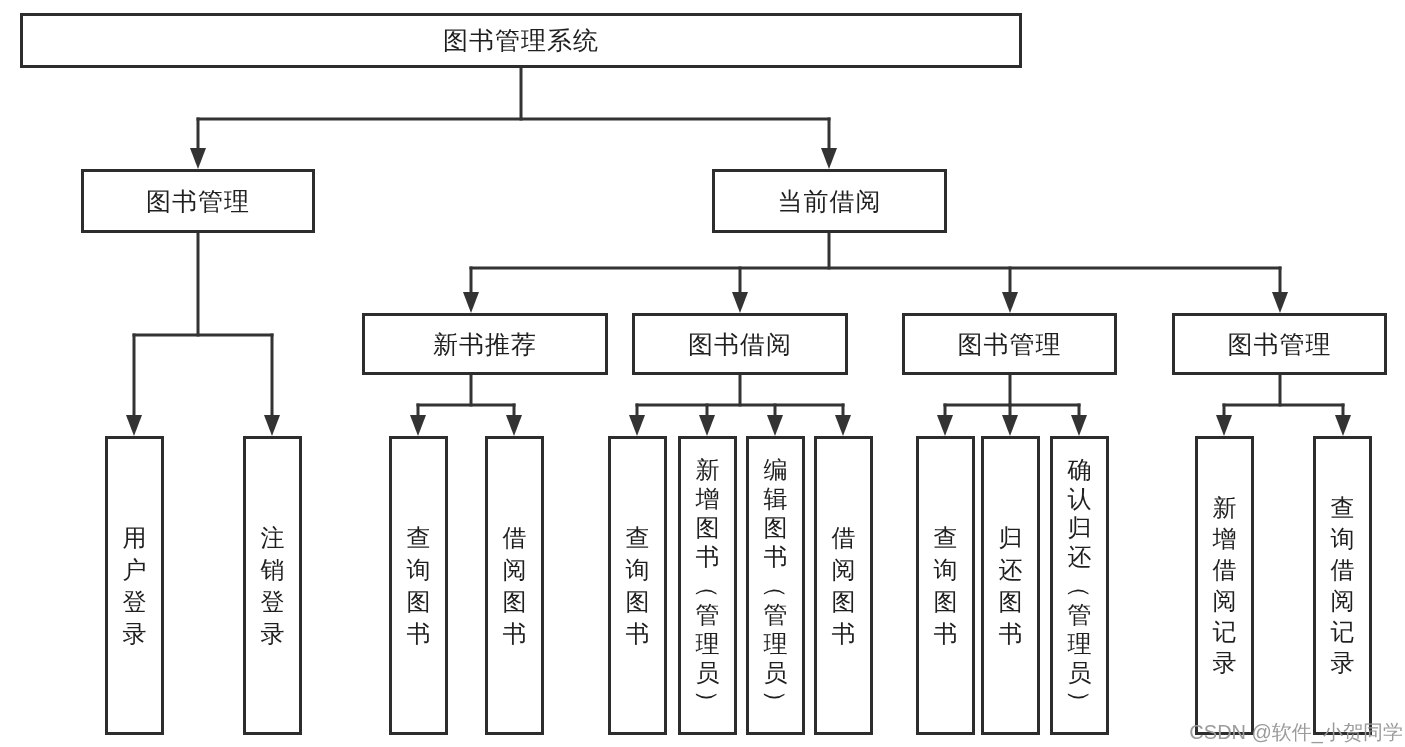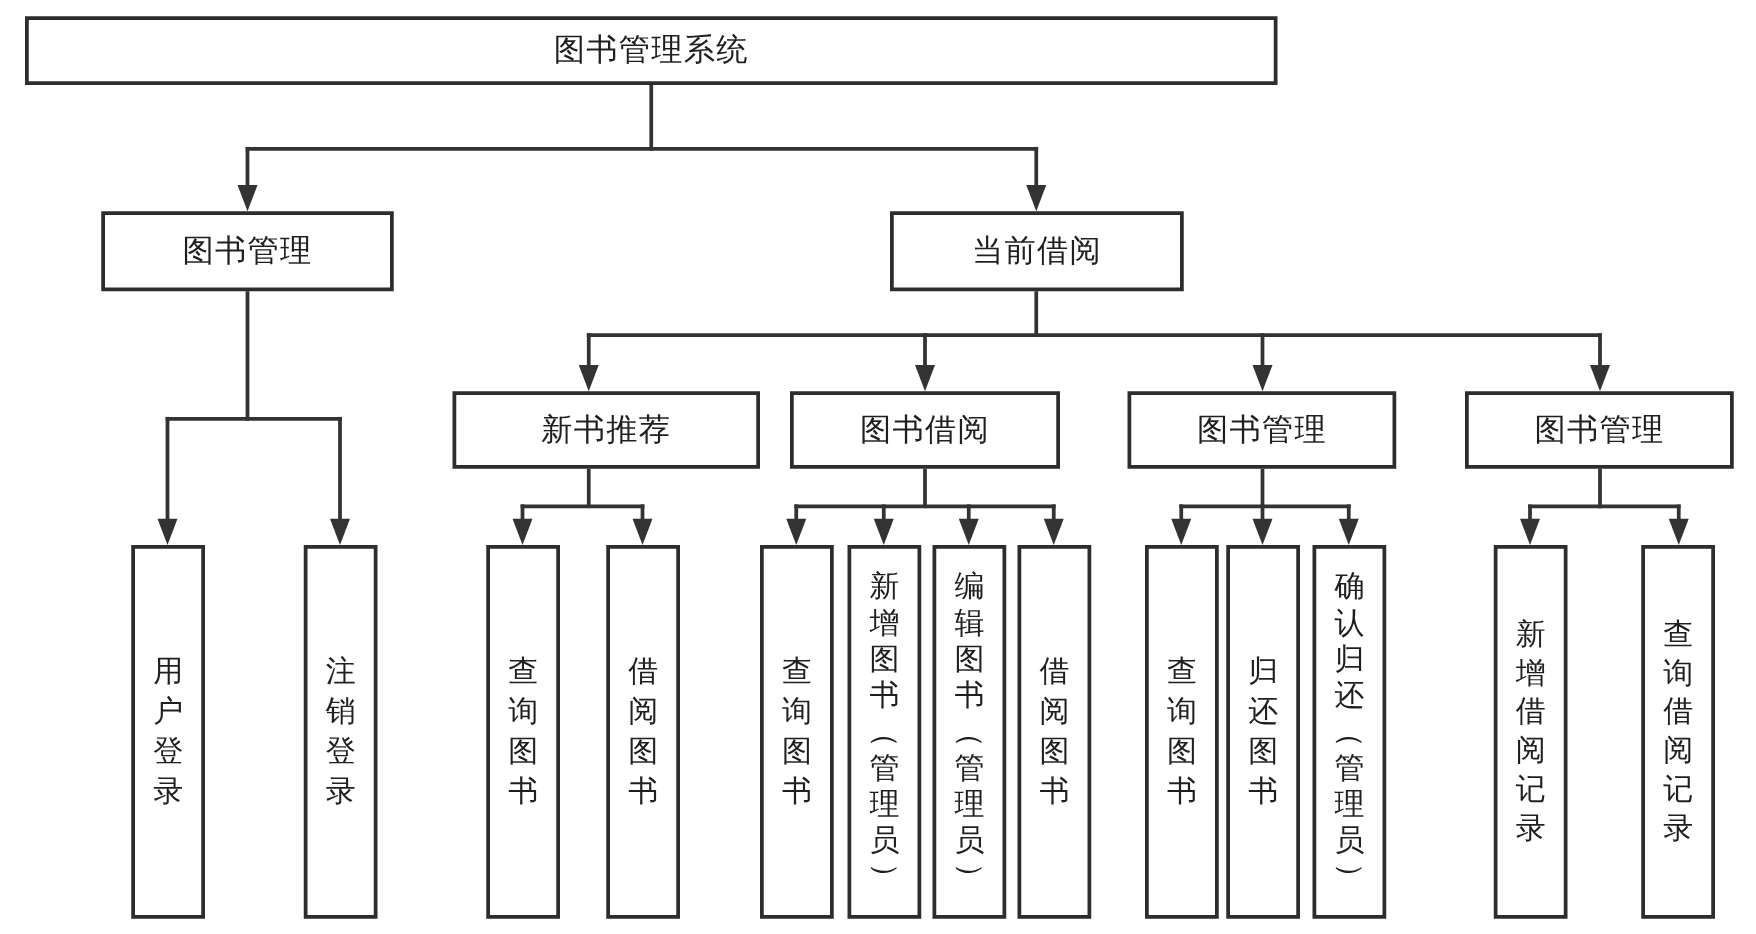--- a/index.html
+++ b/index.html
@@ -227,13 +227,14 @@
         <div class="vlabel" style="row-gap: 7px;">
           <span class="vchar">查</span>
           <span class="vchar">询</span>
           <span class="vchar">借</span>
           <span class="vchar">阅</span>
           <span class="vchar">记</span>
           <span class="vchar">录</span>
         </div>
       </div>
     </div>
+  <div class="watermark">CSDN @软件_小贺同学</div>
 </div>
 
 </body></html>

